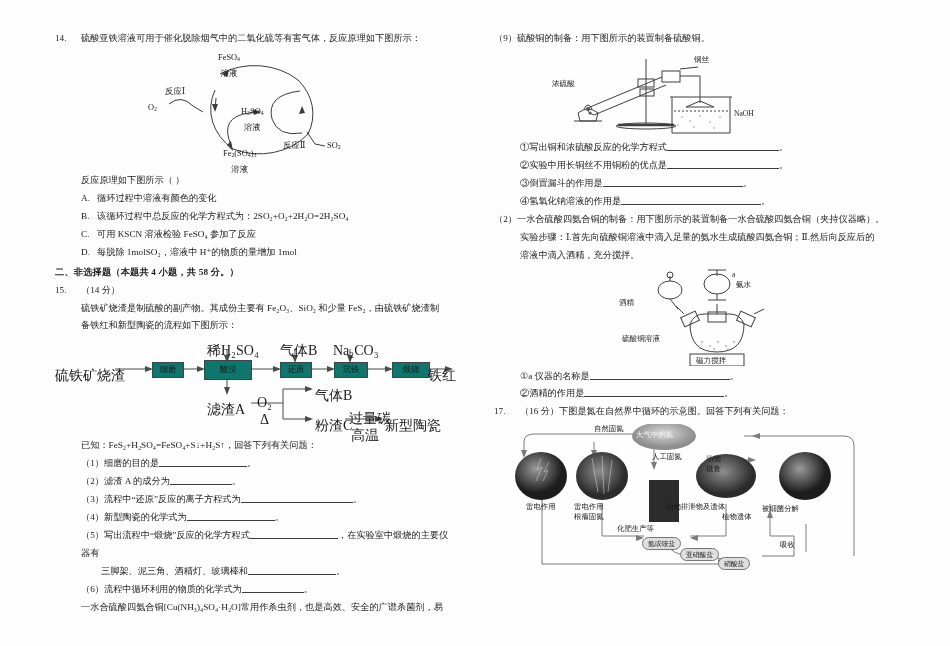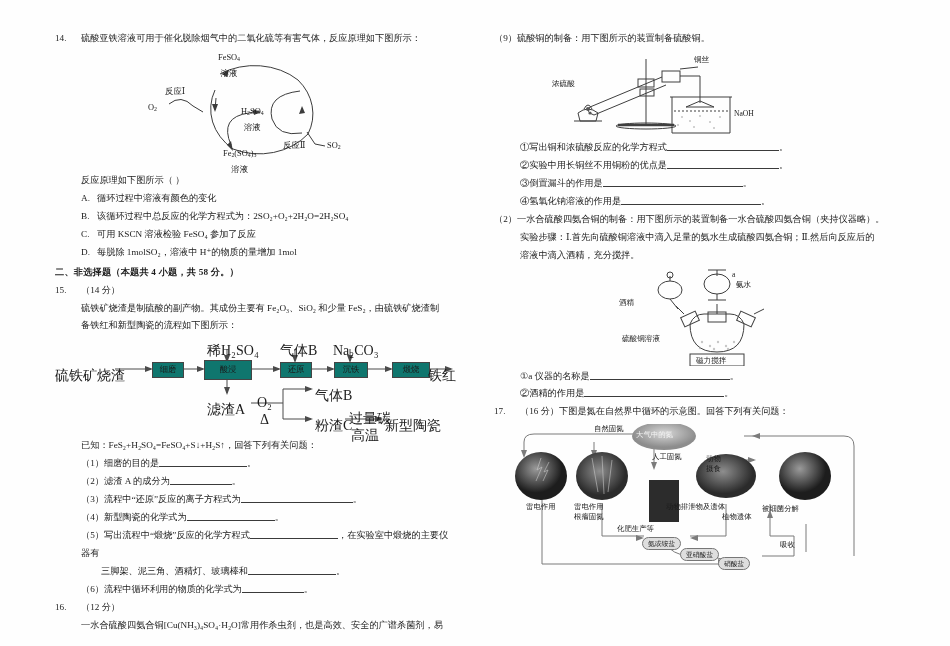--- a/index.html
+++ b/index.html
@@ -234,24 +234,20 @@
     <div class="indent1">
       <span>（5）</span><span>写出流程中“煅烧”反应的化学方程式</span><span class="blank b-md"></span><span>，在实验室中煅烧的主要仪器有</span>
     </div>
     <div class="indent2">
       <span>三脚架、泥三角、酒精灯、玻璃棒和</span><span class="blank b-md"></span><span>。</span>
     </div>
     <div class="indent1">
       <span>（6）</span><span>流程中循环利用的物质的化学式为</span><span class="blank b-sm"></span><span>。</span>
     </div>
 
-    <div class="qnum-row">
-      <div class="qnum">16.</div>
-      <div class="qbody">（12 分）</div>
-    </div>
     <div class="indent1">一水合硫酸四氨合铜[Cu(NH₃)₄SO₄·H₂O]常用作杀虫剂，也是高效、安全的广谱杀菌剂，易</div>
   </div>
 
   <div class="col col-right">
 
     <div>（9）硫酸铜的制备：用下图所示的装置制备硫酸铜。</div>
 
     <div class="appa" style="height:86px;">
       <svg width="400" height="86" viewBox="0 0 400 86">
         <g stroke="#3f3f3f" stroke-width="1" fill="none">

